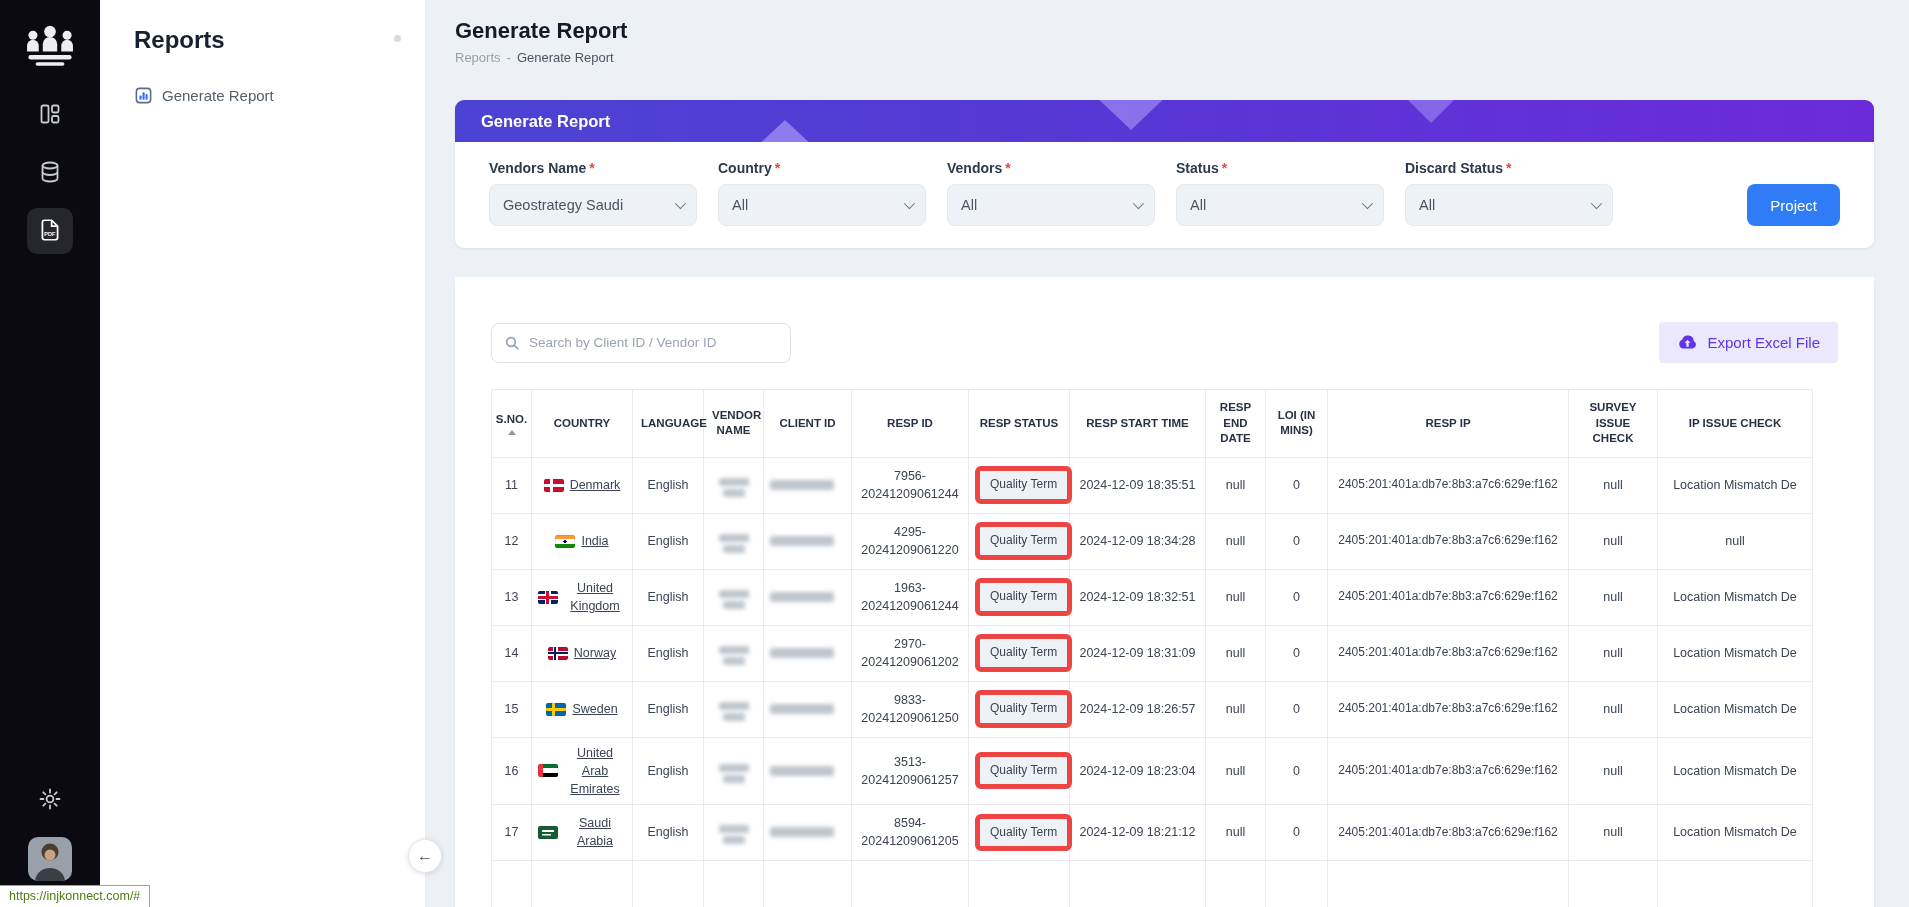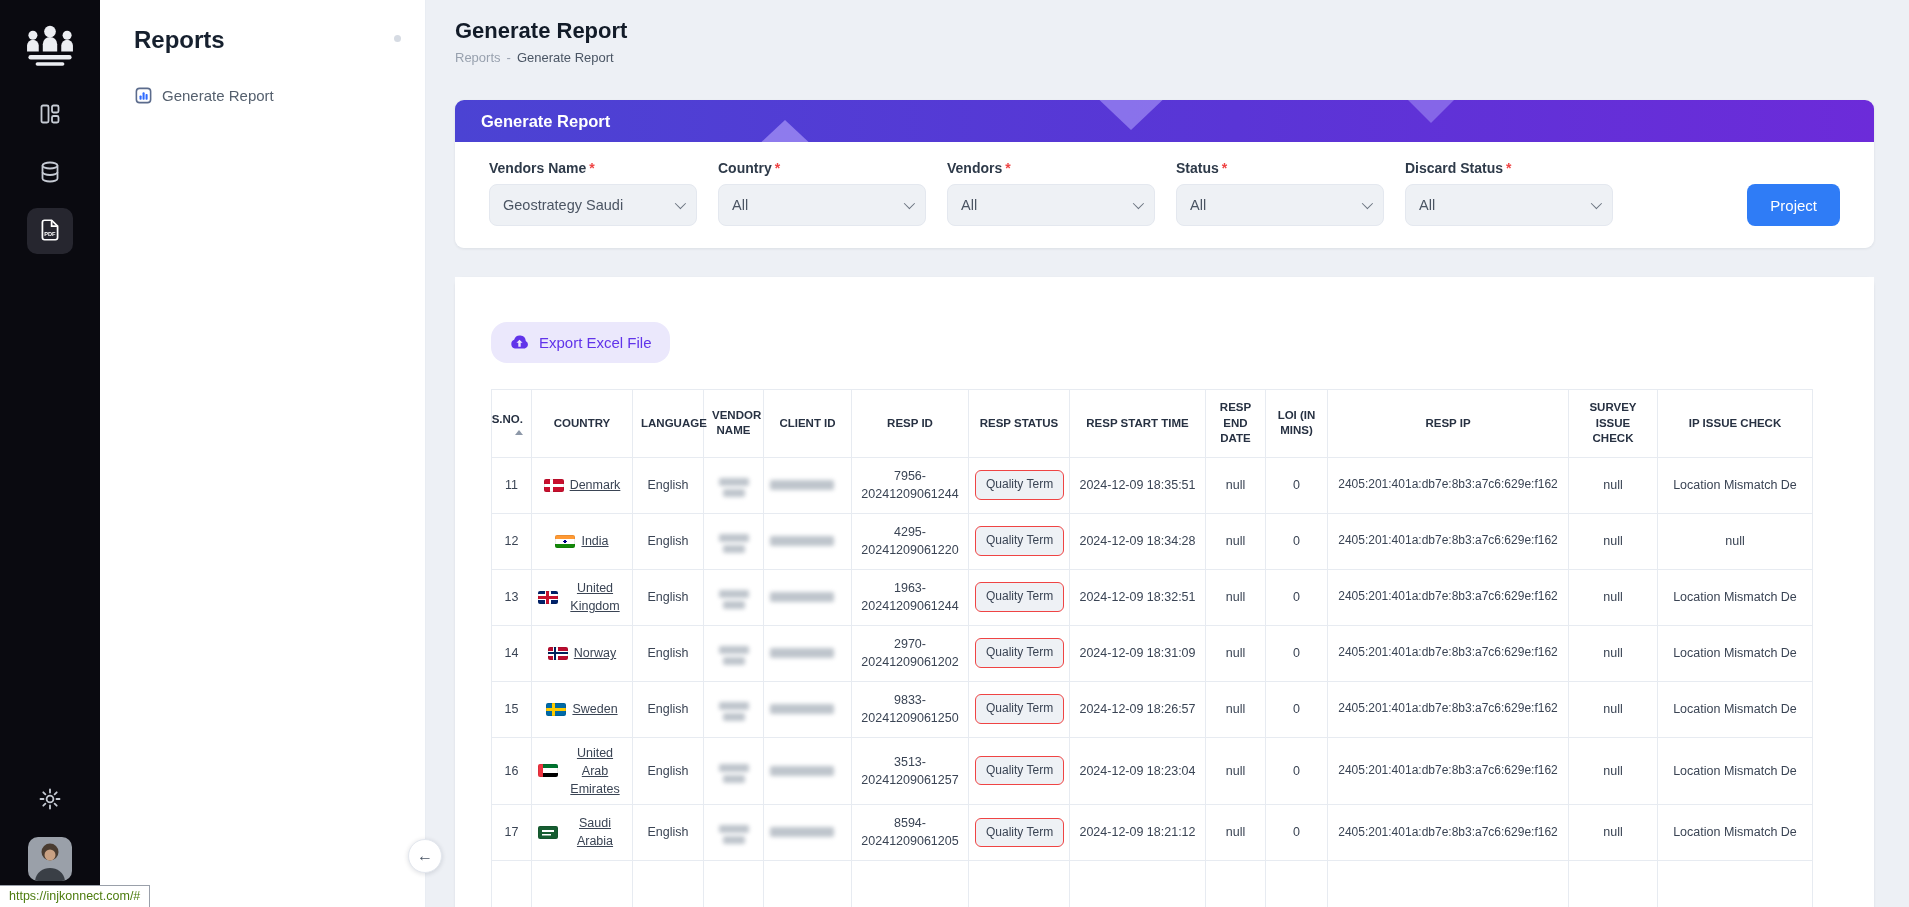--- a/index.html
+++ b/index.html
@@ -81,35 +81,35 @@
   .report-body { padding:45px 36px 40px; }
   .toolbar { display:flex; justify-content:space-between; align-items:center; }
   .search {
     display:flex; align-items:center; gap:9px; width:300px; height:40px;
     border:1px solid #dde2ea; border-radius:8px; padding:0 12px; background:#fff; cursor:text;
   }
   .search input { border:none; outline:none; flex:1; font-size:13.5px; color:#333; font-family:inherit; background:transparent; }
   .search input::placeholder { color:#9aa3b2; }
   .export {
     display:flex; align-items:center; gap:9px; height:41px; padding:0 18px;
-    background:#ebe8fc; color:#6134ea; border:none; border-radius:16px;
+    background:#ebe8fc; color:#6134ea; border:none; border-radius:4px;
     font-size:15px; font-weight:500; cursor:pointer; font-family:inherit;
   }
 
   
   .tablewrap { margin-top:26px; }
   table { border-collapse:collapse; table-layout:fixed; width:1321px; background:#fff; }
   th, td { border:1px solid #e7ebf1; text-align:center; vertical-align:middle; }
   th { font-size:11.5px; font-weight:700; color:#273142; padding:10px 8px; line-height:1.35; cursor:pointer; }
   td { font-size:12.5px; color:#3a4454; padding:6px 6px; height:56px; line-height:1.45; }
-  .thc { display:flex; flex-direction:column; align-items:flex-end; }
+  .thc { display:flex; flex-direction:column; align-items:center; }
   .sort-caret { width:0; height:0; border-left:4px solid transparent; border-right:4px solid transparent; border-bottom:5px solid #8d98a8; margin-top:3px; }
   .c-start, .c-ip, .c-ipissue { white-space:nowrap; overflow:hidden; }
   .c-ip { font-size:12px; }
-  .badge { display:inline-block; background:#eef1f5; border:1px solid #ef4444; border-radius:6px; padding:5px 10px; font-size:12px; color:#3a4454; white-space:nowrap; }
+  .badge { display:inline-block; background:#eef1f5; border:5px solid #ef4444; border-radius:6px; padding:5px 10px; font-size:12px; color:#3a4454; white-space:nowrap; }
   .country-wrap { display:flex; align-items:center; justify-content:center; gap:6px; }
   .country-wrap > span:last-child { max-width:64px;text-decoration:underline; }
 
   
   .flag { width:20px; min-width:20px; height:13px; border-radius:2px; box-shadow:inset 0 0 0 1px rgba(0,0,0,.08); background-repeat:no-repeat; display:inline-block; }
   .flag-dk{background-color:#c8102e;background-image:
     linear-gradient(to bottom,transparent 5px,#fff 5px,#fff 8px,transparent 8px),
     linear-gradient(to right,transparent 6px,#fff 6px,#fff 9px,transparent 9px);}
   .flag-in{background-image:
     radial-gradient(circle at 50% 50%,#000080 0 1.5px,transparent 1.6px),
@@ -292,20 +292,29 @@
           </div>
         </div>
 
         <button class="generate-btn">Project</button>
       </div>
     </section>
 
     <section class="card">
       <div class="card-body report-body">
         <div class="toolbar">
+          <label class="search">
+            <span style="display:flex">
+              <svg width="16" height="16" viewBox="0 0 24 24" fill="none" stroke="#98a1b0" stroke-width="2.4" stroke-linecap="round">
+                <circle cx="10.5" cy="10.5" r="6.5"></circle>
+                  <path d="M15.5 15.5 21 21"></path>
+              </svg>
+            </span>
+            <input type="text" placeholder="Search by Client ID / Vendor ID" style="">
+          </label>
           <button class="export">
             <span style="display:flex">
               <svg width="21" height="17" viewBox="0 0 24 20">
                 <path fill="#6134ea" d="M19.4 8.2A7 7 0 0 0 5.7 6.9 5.3 5.3 0 0 0 6.5 17h11.8a4.7 4.7 0 0 0 1.1-8.8z"></path>
                 <path fill="#ebe8fc" d="M12 6.8 8.4 10.4h2.2V15h2.8v-4.6h2.2z"></path>
               </svg>
             </span>
             <span>Export Excel File</span>
           </button>
         </div>

